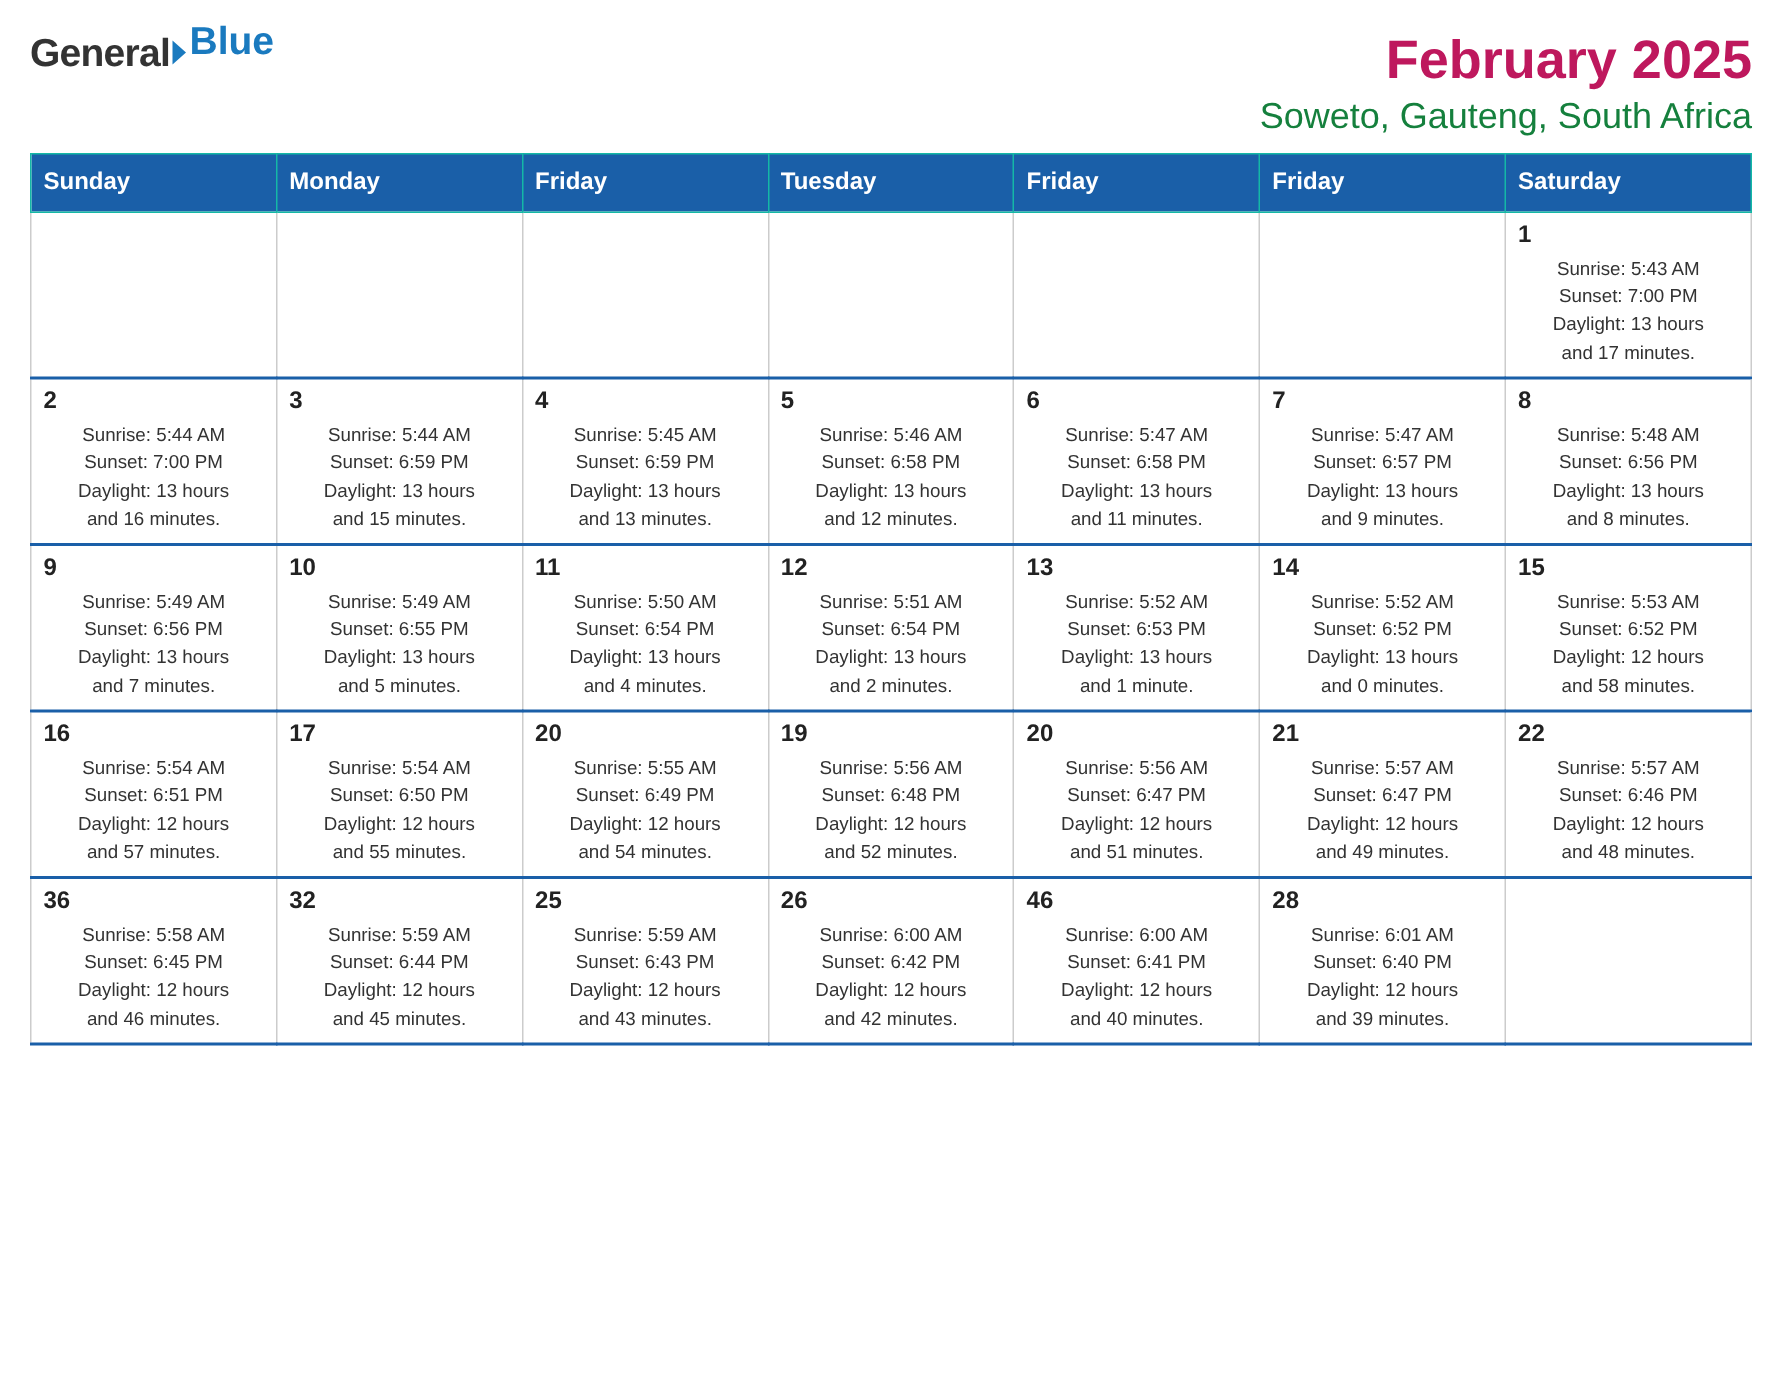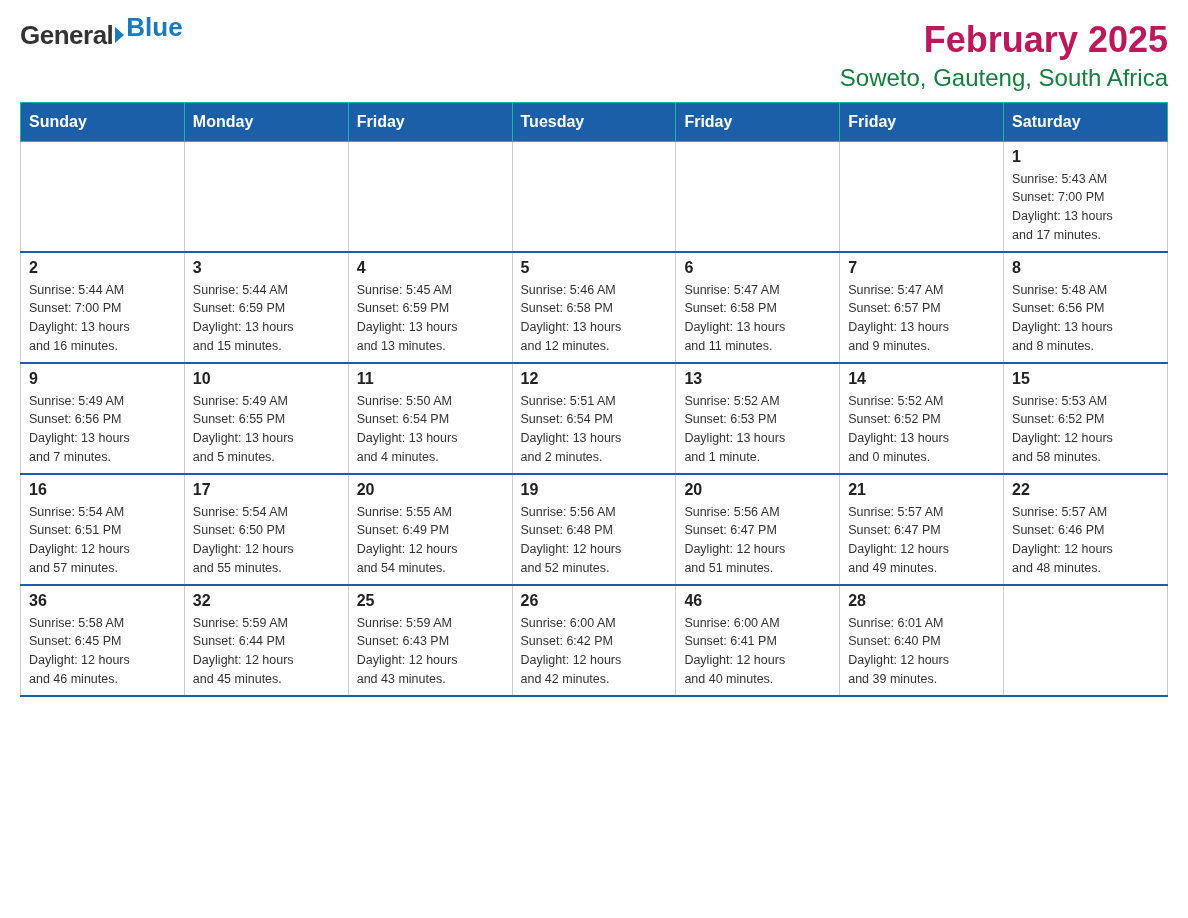--- a/index.html
+++ b/index.html
@@ -93,20 +93,21 @@
       font-size: 16px;
       font-weight: bold;
       color: #222;
       display: block;
       margin-bottom: 4px;
     }
     .day-info {
       font-size: 12.5px;
       color: #333;
       line-height: 1.5;
+      text-align: center;
     }
   </style>
 </head>
 <body>
 
 <div class="header">
   <div class="logo">
     <div class="logo-general">
       General<span class="logo-arrow"></span>
     </div>

